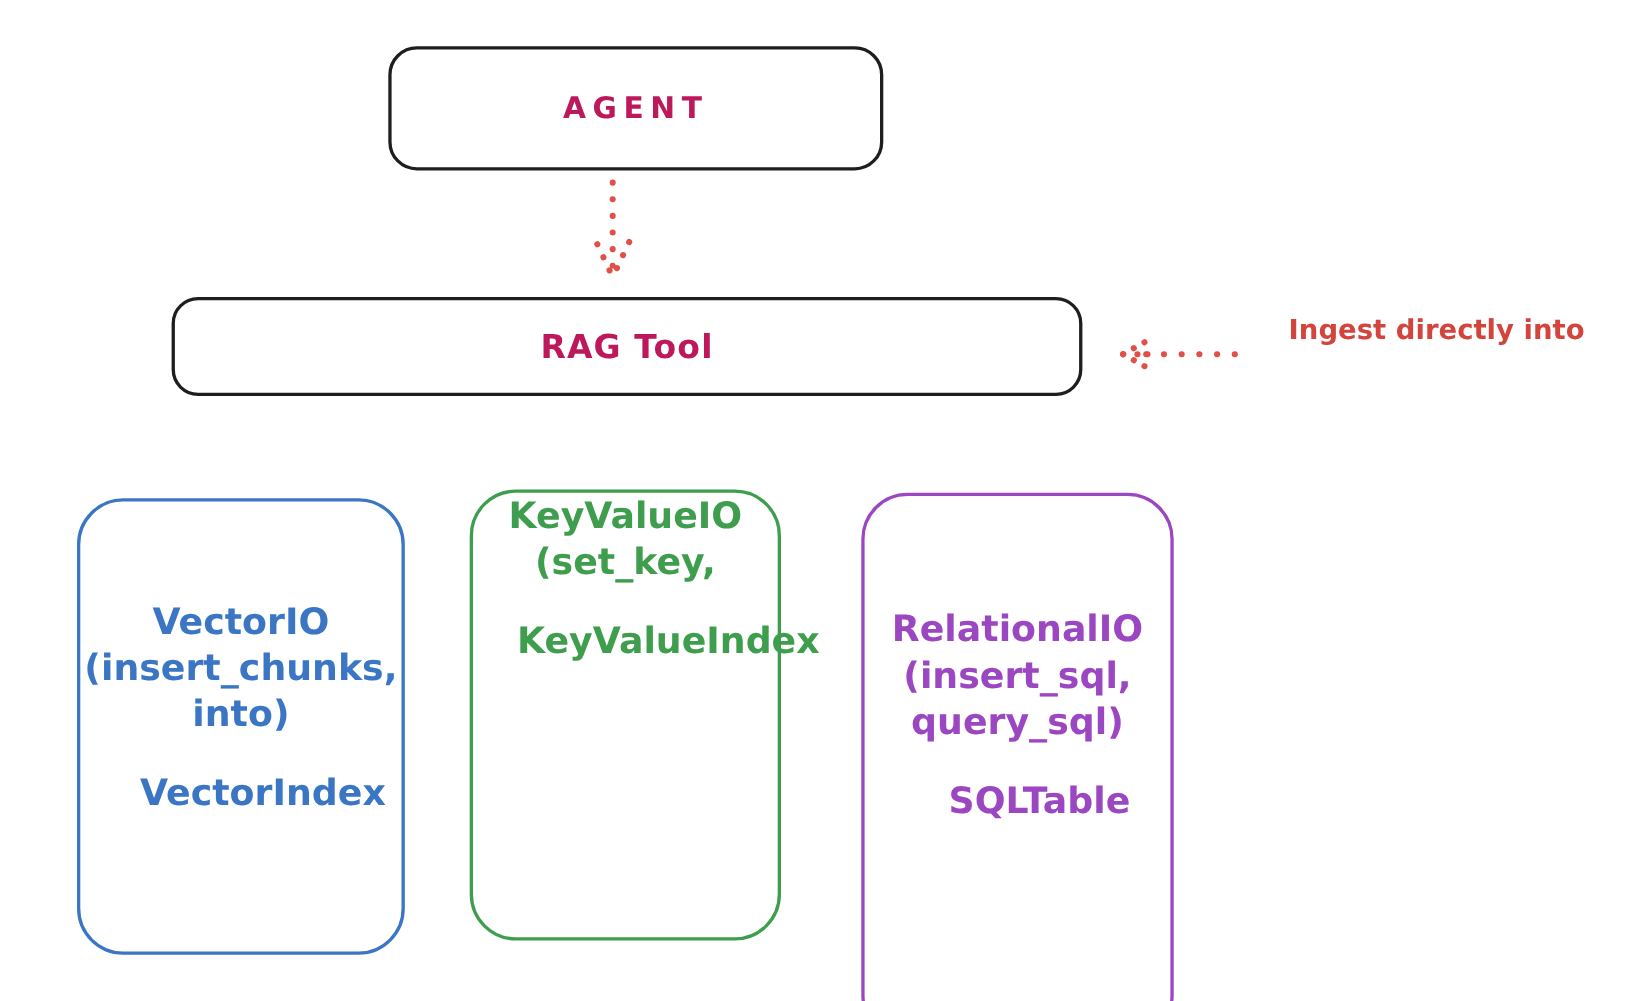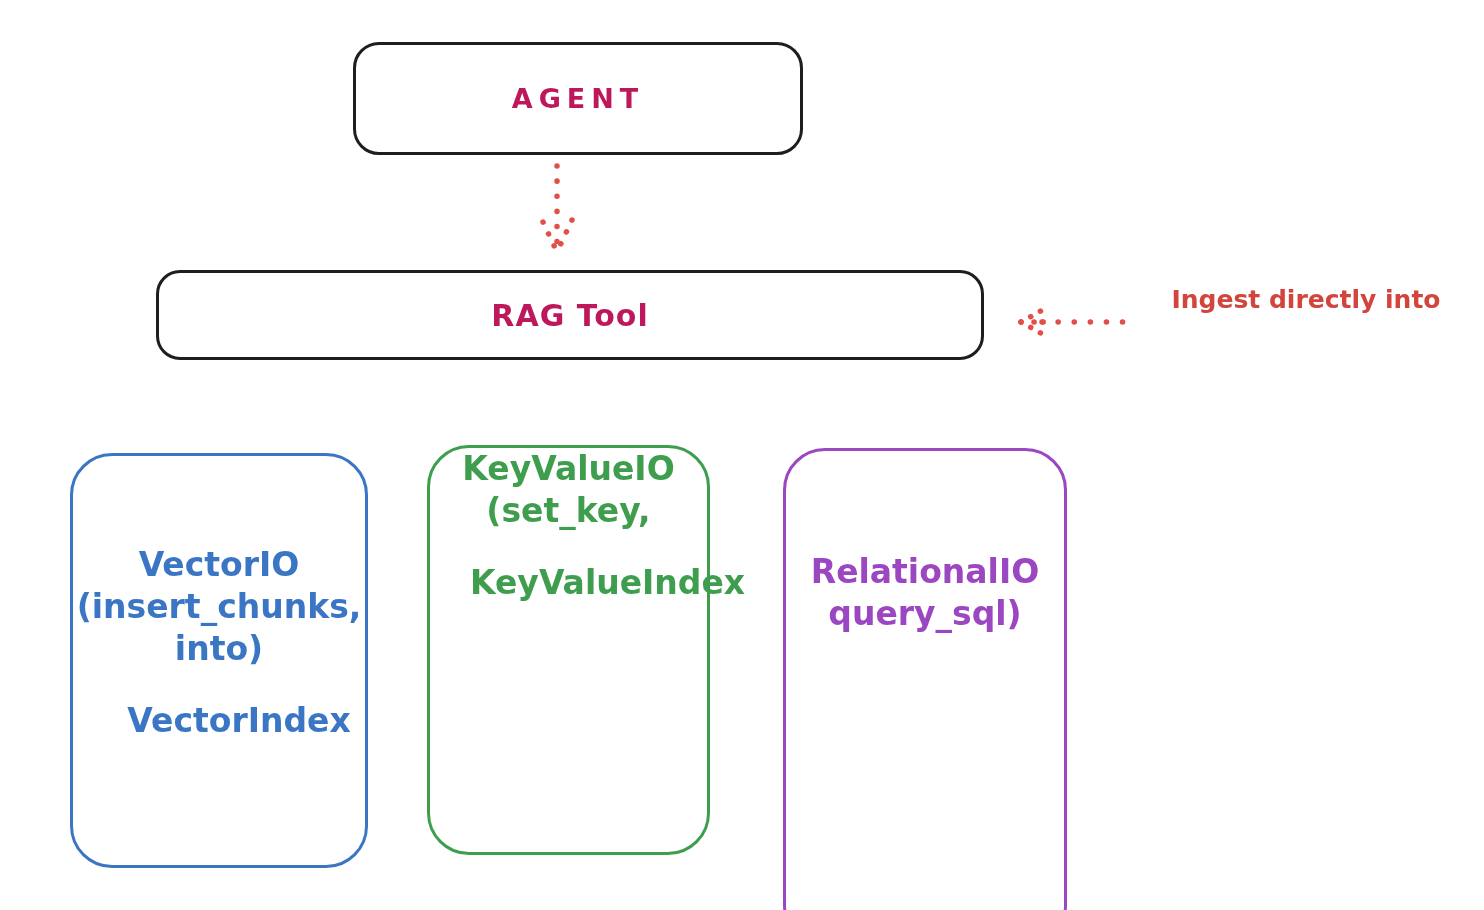--- a/index.html
+++ b/index.html
@@ -103,16 +103,18 @@
   </div>
 
   <div class="io-box io-keyvalue" style="color: rgb(63, 158, 78);">
     <div>KeyValueIO</div>
     <div>(set_key,</div>
     <div class="io-index">KeyValueIndex</div>
   </div>
 
   <div class="io-box io-relational" style="color: rgb(155, 71, 193);">
     <div>RelationalIO</div>
+    <div>(insert_sql,</div>
     <div>query_sql)</div>
+    <div class="io-index">SQLTable</div>
   </div>
 
 </div>
 
 </body></html>

